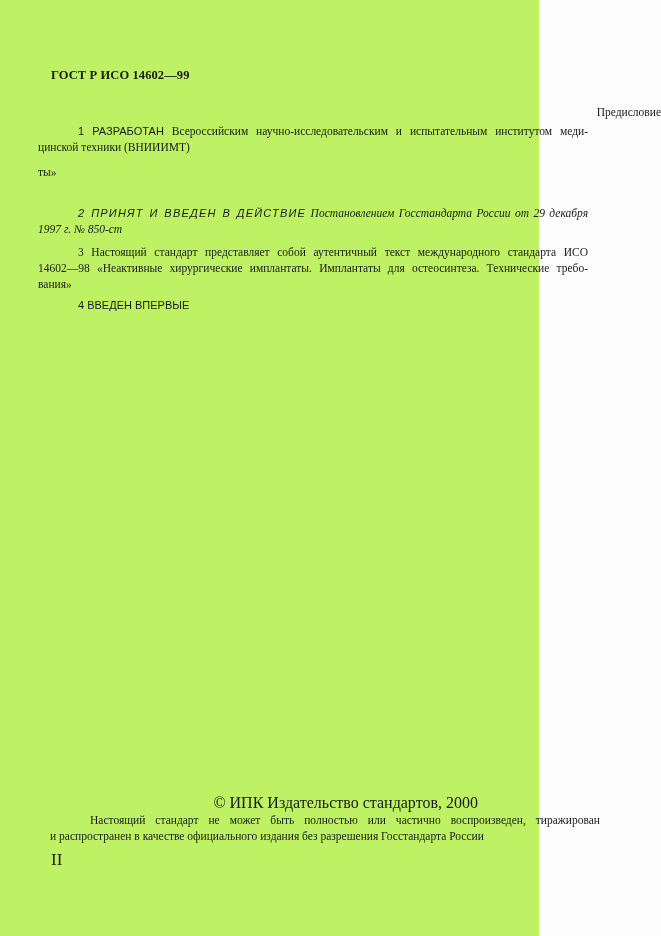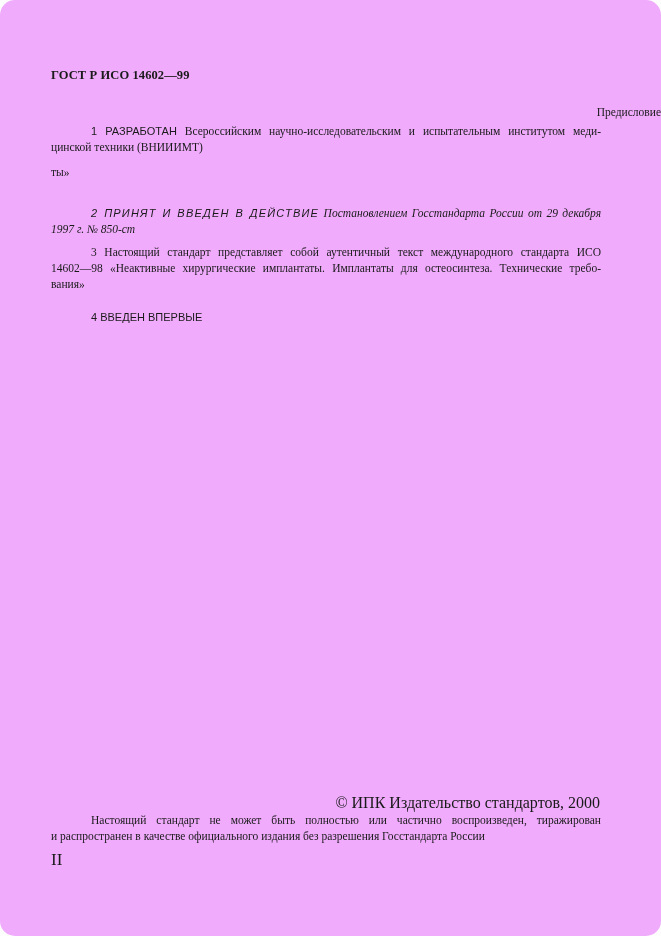--- a/index.html
+++ b/index.html
@@ -11,43 +11,42 @@
       width: 661px;
       height: 936px;
       position: relative;
       overflow: hidden;
       font-family: "Liberation Serif", "DejaVu Serif", serif;
       color: #1a1a1a;
     }
     .page {
       position: absolute;
       left: 0; top: 0;
-      width: 661px; height: 936px;
-      background: #f0abfc;
-      border-radius: 15px;
+      width: 539px; height: 936px;
+      background: #bef264;
     }
     .doc-code {
       position: absolute;
       left: 51px;
       top: 68px;
       font-size: 12.5px;
       font-weight: bold;
       letter-spacing: 0.1px;
     }
     .heading {
       position: absolute;
       left: 0;
       width: 661px;
       top: 106px;
       text-align: right;
       font-size: 11.5px;
     }
     .para {
       position: absolute;
-      left: 51px;
+      left: 38px;
       width: 550px;
       font-size: 11.5px;
       line-height: 16px;
       text-align: justify;
       text-align-last: left;
     }
     .para .line {
       display: block;
       white-space: nowrap;
     }
@@ -65,29 +64,29 @@
       font-family: "Liberation Sans", "DejaVu Sans", sans-serif;
       font-size: 11px;
     }
     .spaced {
       letter-spacing: 1.2px;
     }
     #p1 { top: 123px; }
     #p2 { top: 164px; }
     #p3 { top: 205px; font-style: italic; }
     #p4 { top: 244px; }
-    #p5 { top: 297px; margin-top: 12px; }
+    #p5 { top: 297px; }
     .copyright {
       position: absolute;
       right: 61px;
       top: 794px;
       font-size: 16px;
       font-family: Liberation Serif, serif;
     }
-    #notice { top: 812px; }
+    #notice { top: 812px; margin-left: 12px; }
     .page-num {
       position: absolute;
       left: 51px;
       top: 850px;
       font-size: 17px;
     }
   </style>
 </head>
 <body>
 

